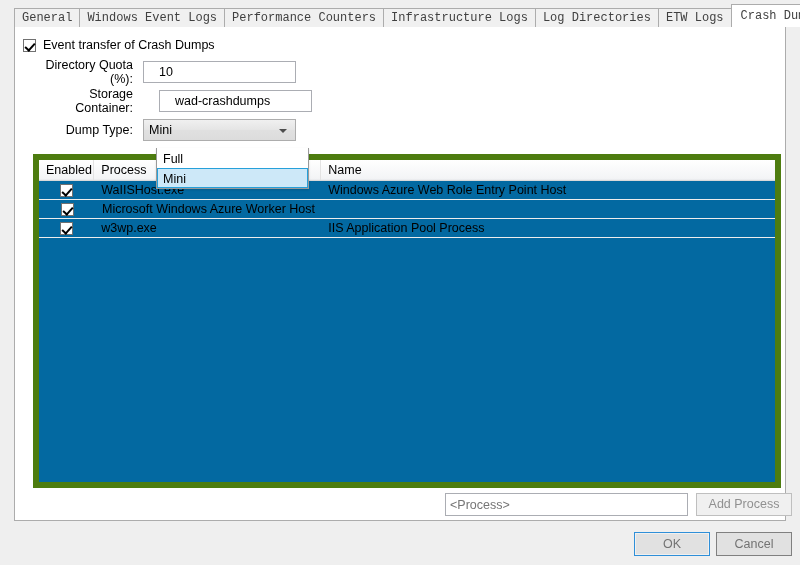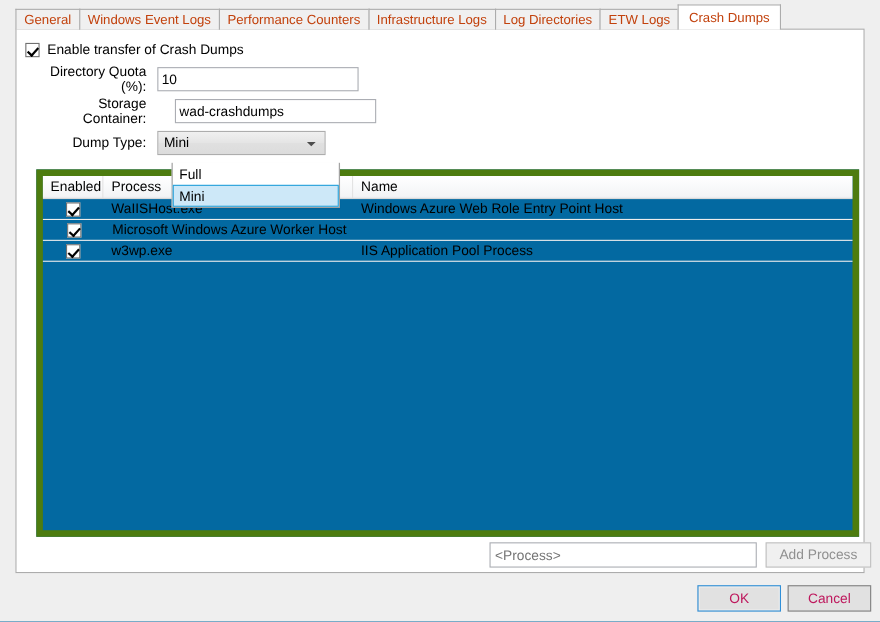--- a/index.html
+++ b/index.html
@@ -30,25 +30,26 @@
   }
   .tab {
     height: 19px;
     line-height: 19px;
     padding: 0 7px;
     background: #f0f0f0;
     border: 1px solid #acacac;
     border-bottom: none;
     margin-right: -1px;
     font-size: 12px;
-    color: #c2410c;
+    color: #404040;
     white-space: nowrap;
     box-sizing: border-box;
     position: relative;
     z-index: 1;
+    font-family: Liberation Mono, monospace;
   }
   .tab.selected {
     background: #ffffff;
     height: 23px;
     line-height: 22px;
     margin-top: -4px;
     z-index: 5;
     border-color: #acacac;
     padding: 0 9px;
   }
@@ -106,26 +107,26 @@
     align-items: center;
   }
   .field-label {
     width: 114px;
     text-align: right;
     padding-right: 10px;
     font-size: 12.5px;
     box-sizing: border-box;
   }
   .textbox {
-    width: 183px;
+    width: 153px;
     height: 22px;
     border: 1px solid #abadb3;
     background: #fff;
     box-sizing: border-box;
-    padding: 0 3px;
+    padding: 0 15px;
     line-height: 20px;
     font-size: 12.5px;
     font-family: "Liberation Sans", sans-serif;
     color: #000;
   }
   #row-quota { left: 14px; top: 34px; }
   #row-storage { left: 14px; top: 63px; gap: 16px; }
   #row-dumptype { left: 14px; top: 92px; }
 
   
@@ -273,21 +274,21 @@
   .dlgbtn {
     position: absolute;
     width: 76px;
     height: 24px;
     line-height: 22px;
     text-align: center;
     font-size: 12.5px;
     background: #e1e1e1;
     border: 1px solid #adadad;
     box-sizing: border-box;
-    color: #be185d;
+    color: #737373;
   }
   #ok-button {
     left: 634px;
     top: 532px;
     border: 1px solid #2f8fd8;
     background: #e1e1e1;
     box-shadow: inset 0 0 0 1px #f0f0f0;
   }
   #cancel-button {
     left: 716px;
@@ -305,21 +306,21 @@
   <div class="tab">Infrastructure Logs</div>
   <div class="tab">Log Directories</div>
   <div class="tab">ETW Logs</div>
   <div class="tab selected">Crash Dumps</div>
 </div>
 
 <div id="panel">
 
   <div id="enable-row">
     <span class="cbox checked"></span>
-    <span id="enable-label">Enable transfer of Crash Dumps</span>
+    <span id="enable-label">Event transfer of Crash Dumps</span>
   </div>
 
   <div class="field-row" id="row-quota">
     <span class="field-label">Directory Quota (%):</span>
     <input class="textbox" type="text" value="10" style="">
   </div>
 
   <div class="field-row" id="row-storage">
     <span class="field-label">Storage Container:</span>
     <input class="textbox" type="text" value="wad-crashdumps" style="">

